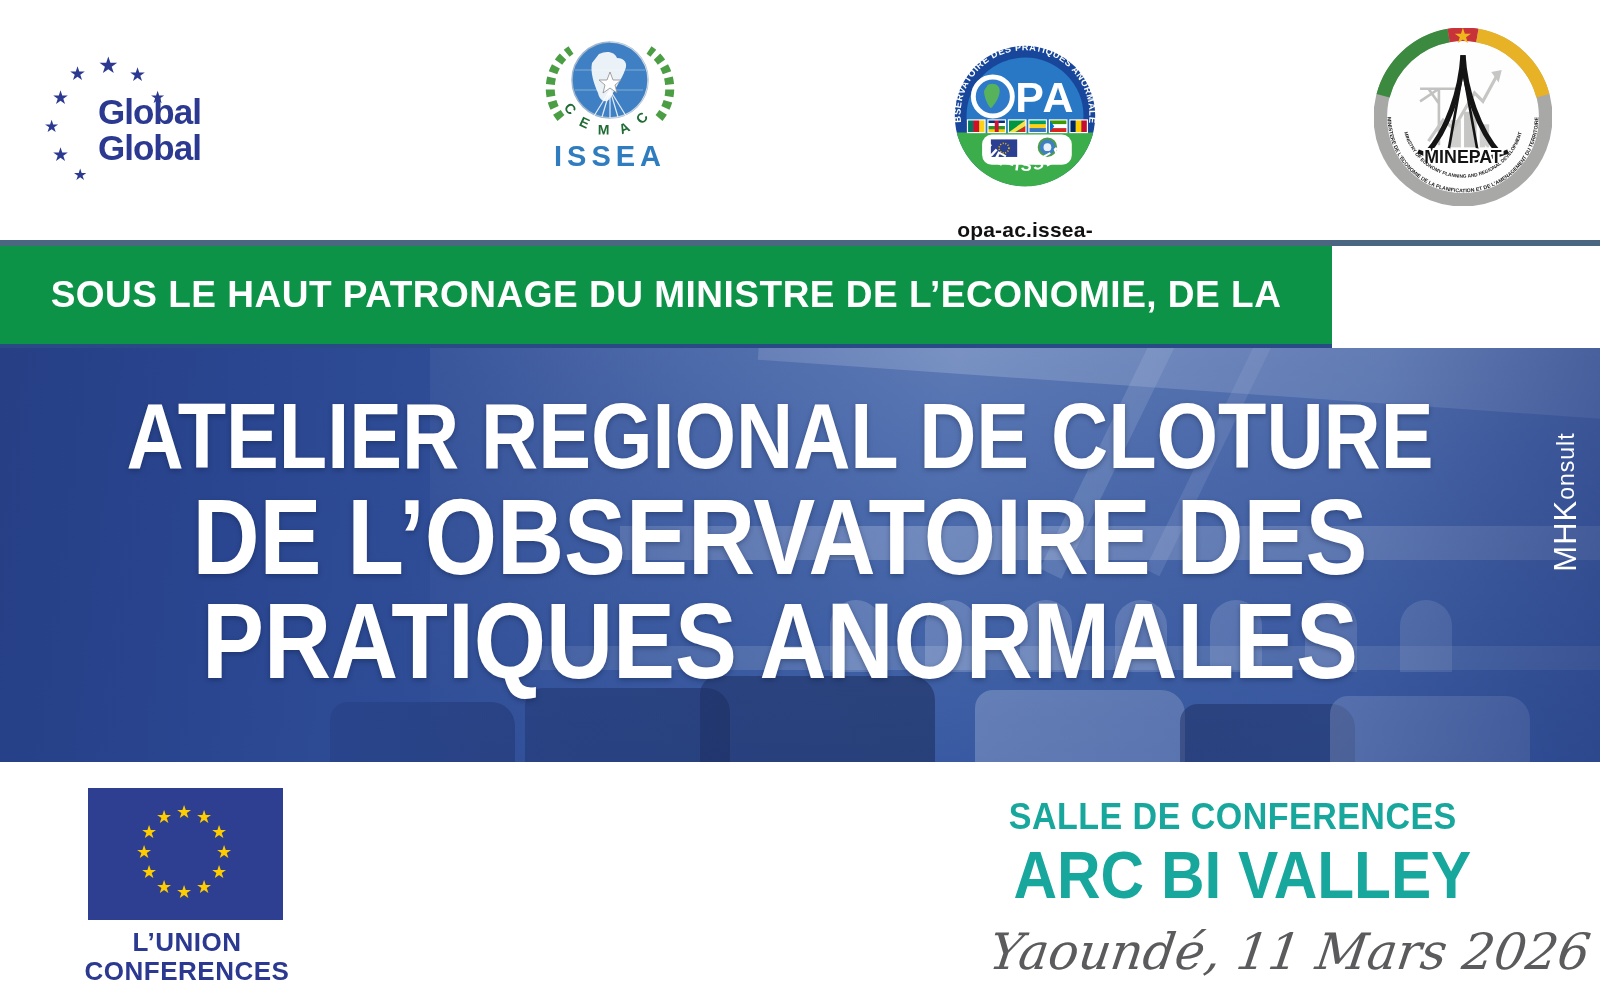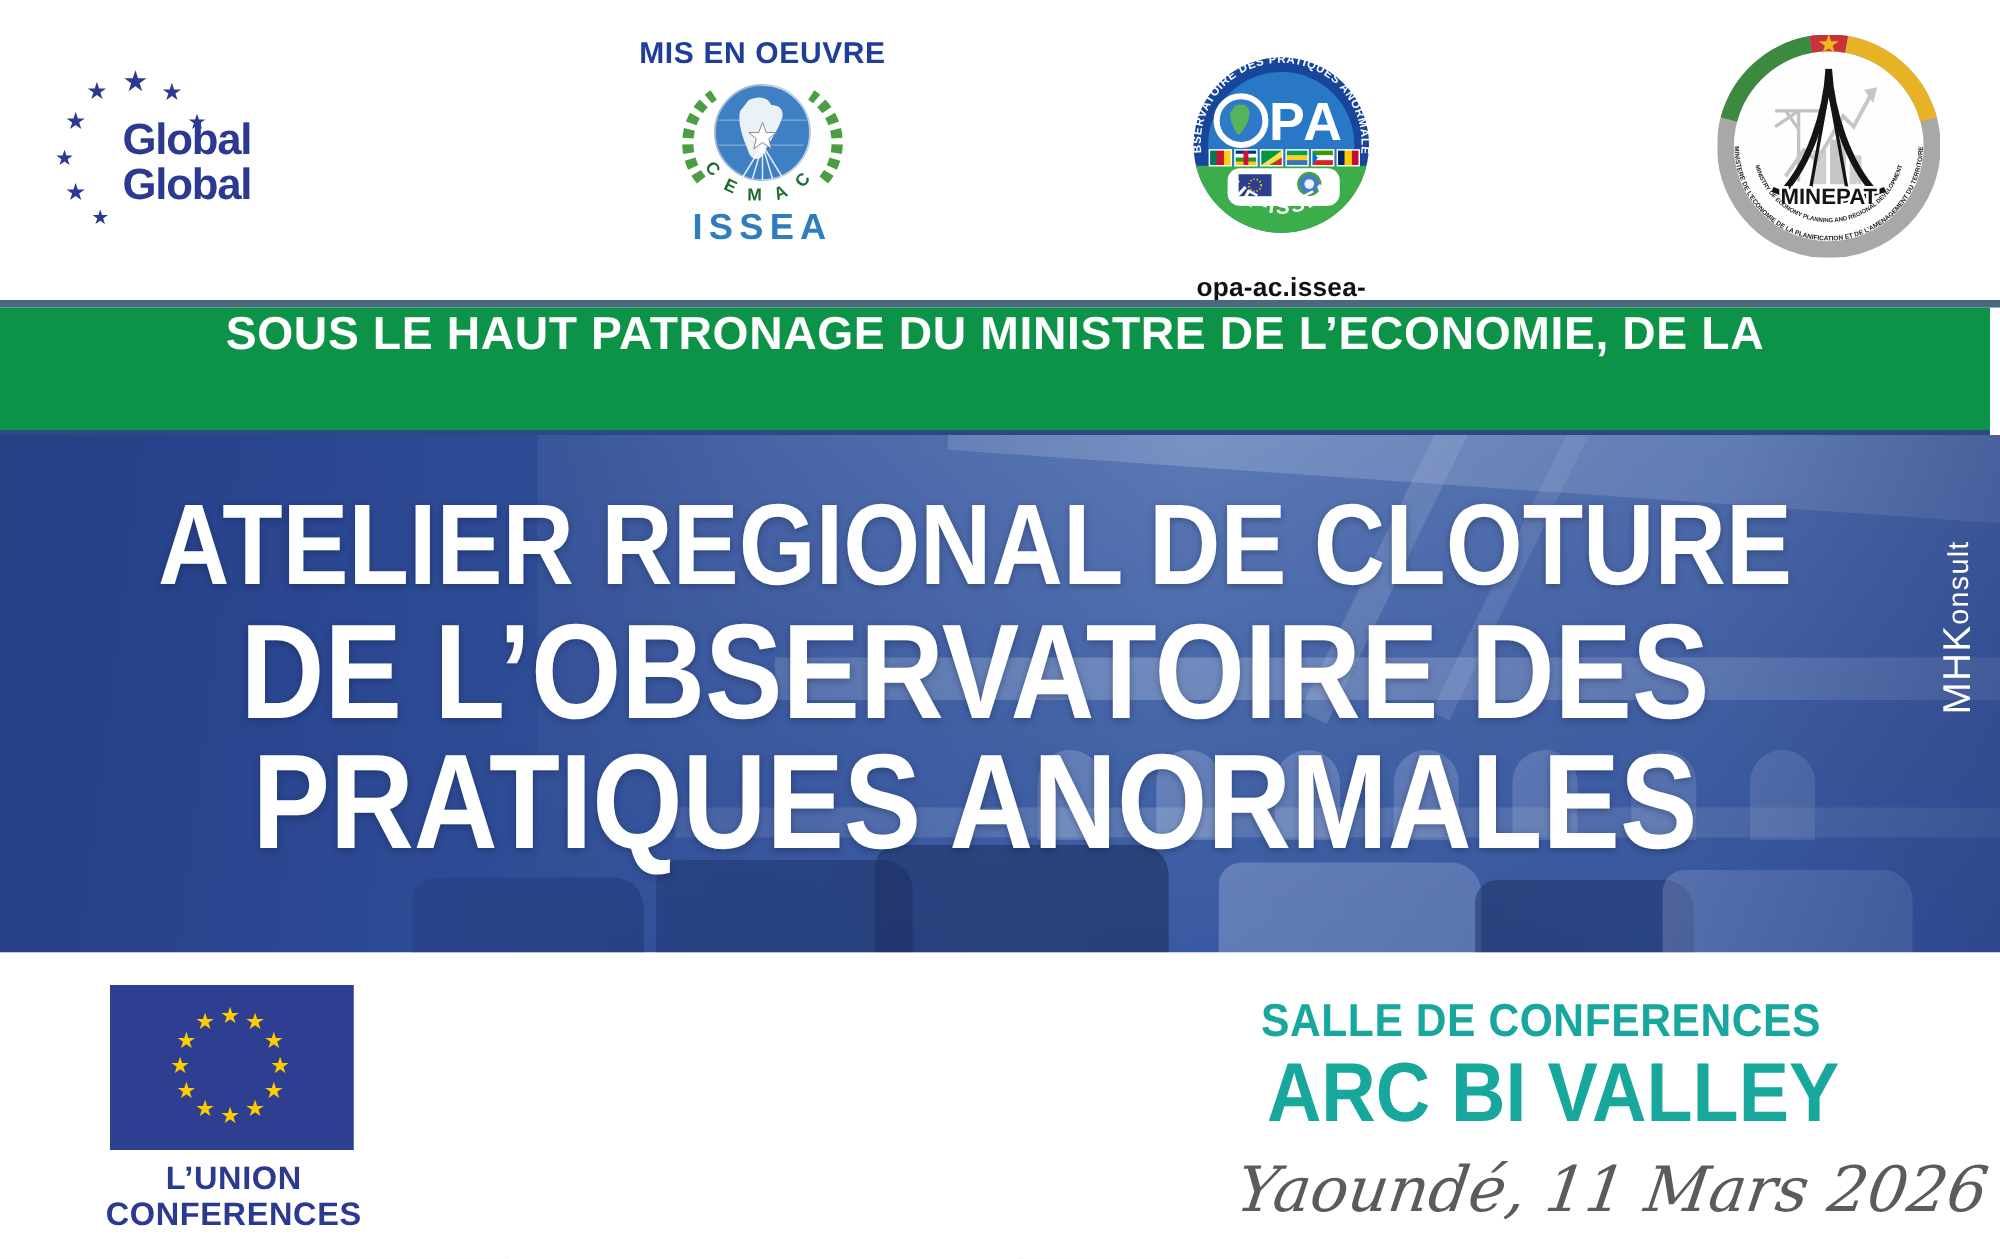--- a/index.html
+++ b/index.html
@@ -24,22 +24,22 @@
 
   
   .opa-block{position:absolute;left:905px;top:38px;width:240px;text-align:center;}
   .opa-site{color:#111;font-weight:bold;font-size:21px;margin-top:20px;letter-spacing:0.2px;}
 
   
   .minepat-block{position:absolute;left:1368px;top:28px;width:190px;text-align:center;}
 
   
   .slate-line{position:absolute;left:0;top:240px;width:1600px;height:6px;background:#4A6680;}
-  .green-band{position:absolute;left:0;top:246px;width:1592px;height:98px;background:#0C9347;
-              border-bottom:4px solid #2A4A86;display:flex;flex-direction:row;justify-content:center;gap:28px;}
+  .green-band{position:absolute;left:0;top:246px;width:1332px;height:98px;background:#0C9347;
+              border-bottom:4px solid #2A4A86;display:flex;flex-direction:column;justify-content:center;gap:28px;}
   .green-band .line{color:#fff;font-weight:bold;font-size:37px;line-height:1.15;text-align:center;letter-spacing:0.5px;}
 
   
   .hero{position:absolute;left:0;top:348px;width:1600px;height:414px;background:#3A5CA4;overflow:hidden;}
   .photo-layer{position:absolute;inset:0;}
   .ph{position:absolute;}
   .ph-bldg{left:430px;top:0;width:1170px;height:414px;
            background:linear-gradient(180deg, rgba(170,190,222,.38) 0%, rgba(130,155,198,.22) 55%, rgba(70,95,150,0) 100%);}
   .ph-roof{left:760px;top:-50px;width:950px;height:95px;background:rgba(222,232,248,.28);transform:rotate(4deg);}
   .ph-streak1{left:1100px;top:-40px;width:24px;height:280px;background:rgba(220,230,248,.22);transform:rotate(26deg);}
@@ -92,21 +92,20 @@
       <span class="gg-star" style="left:12px;top:95px;font-size:19px;">★</span>
       <span class="gg-star" style="left:33px;top:117px;font-size:16px;">★</span>
       <div class="gg-text">
         <div>Global</div>
         <div>Global</div>
       </div>
     </div>
 
     <div class="issea-block">
       <div class="issea-caption">
-        <div>MIS EN OEUVRE</div>
       </div>
       <svg class="cemac-svg" width="150" height="112" viewBox="0 0 150 112">
         <defs>
           <path id="cemacArc" d="M 26,68 A 52,52 0 0 0 124,68" fill="none"></path>
         </defs>
 
         <path d="M26,86 A46,46 0 0 1 36,18" stroke="#4C9E45" stroke-width="9" stroke-dasharray="7 5" fill="none"></path>
         <path d="M124,86 A46,46 0 0 0 114,18" stroke="#4C9E45" stroke-width="9" stroke-dasharray="7 5" fill="none"></path>
 
         <circle cx="75" cy="48" r="38" fill="#3F80C4" stroke="#9FB6CF" stroke-width="1.5"></circle>

